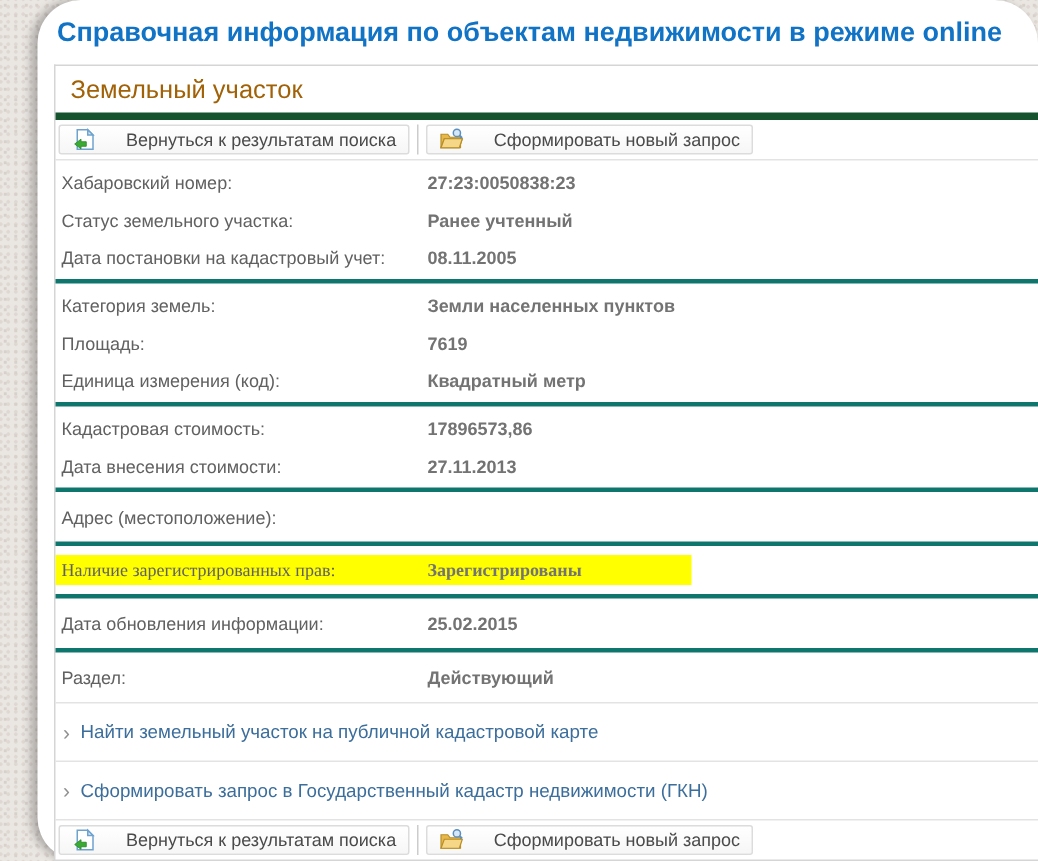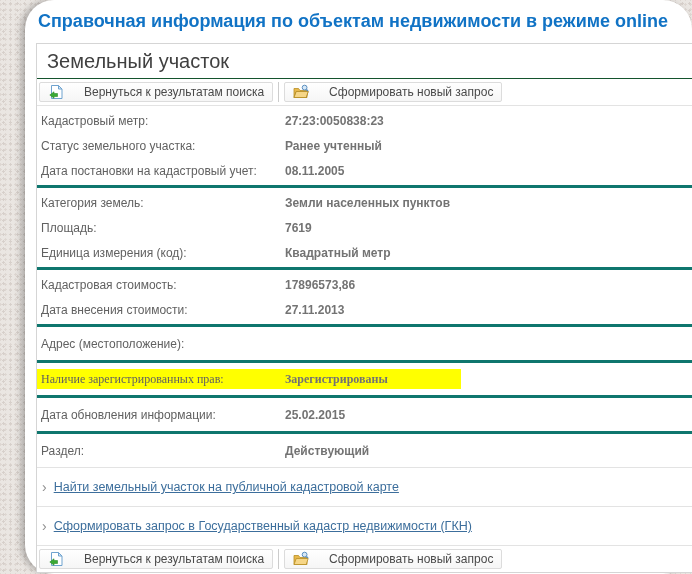--- a/index.html
+++ b/index.html
@@ -23,23 +23,23 @@
     margin:11px 0 11px 0;
     font-size:18px;font-weight:bold;color:#1173c5;
     white-space:nowrap;letter-spacing:0px;
   }
   .panel{
     margin-left:-2px;
     border:1px solid #d5d5d5;border-right:none;
     background:#fff;
   }
   .panel-header{
-    font-size:20px;color:#404040;
+    font-size:17px;color:#a16207;
     padding:6px 10px 5px 10px;
-    border-bottom:1px solid #14532d;
+    border-bottom:5px solid #14532d;
   }
   .toolbar{
     display:flex;align-items:center;
     padding:3px 2px;
   }
   .toolbar.top{border-bottom:1px solid #e3e3e3;}
   .toolbar.bottom{border-top:1px solid #e3e3e3;}
   .btn{
     display:flex;align-items:center;gap:20px;
     border:1px solid #dcdcdc;border-radius:2px;
@@ -56,21 +56,21 @@
   .flabel{flex:none;width:244px;font-size:12px;color:#616161;white-space:nowrap;}
   .fvalue{font-size:12px;font-weight:bold;color:#737373;white-space:nowrap;}
   .fgroup.hl{padding:6px 0;}
   .fgroup.hl .frow{height:20px;width:420px;background:#ffff00;font-family:Liberation Serif, serif;}
   .link-row{
     border-top:1px solid #e3e3e3;
     padding:12px 10px 12px 5px;
     display:flex;align-items:center;gap:7px;
   }
   .chev{color:#909090;font-size:14px;line-height:12px;flex:none;}
-  .link-row a{color:#3c6e9c;font-size:12.5px;text-decoration:underline;white-space:nowrap;cursor:pointer;}
+  .link-row a{color:#3c6e9c;font-size:12.5px;white-space:nowrap;cursor:pointer;}
   .icon16{width:16px;height:16px;flex:none;display:block;}
 </style>
 </head>
 <body>
 
 <div class="page">
 
   <div class="page-title">Справочная информация по объектам недвижимости в режиме online</div>
 
   <div class="panel">
@@ -96,21 +96,21 @@
           <line x1="13.4" y1="5.4" x2="15" y2="7" stroke="#5b8fc0" stroke-width="1.4"></line>
         </svg>
         <span>Сформировать новый запрос</span>
       </button>
     </div>
 
     <div class="fields">
 
       <div class="fgroup">
         <div class="frow">
-          <span class="flabel">Кадастровый метр:</span>
+          <span class="flabel">Хабаровский номер:</span>
           <span class="fvalue">27:23:0050838:23</span>
         </div>
         <div class="frow">
           <span class="flabel">Статус земельного участка:</span>
           <span class="fvalue">Ранее учтенный</span>
         </div>
         <div class="frow">
           <span class="flabel">Дата постановки на кадастровый учет:</span>
           <span class="fvalue">08.11.2005</span>
         </div>

